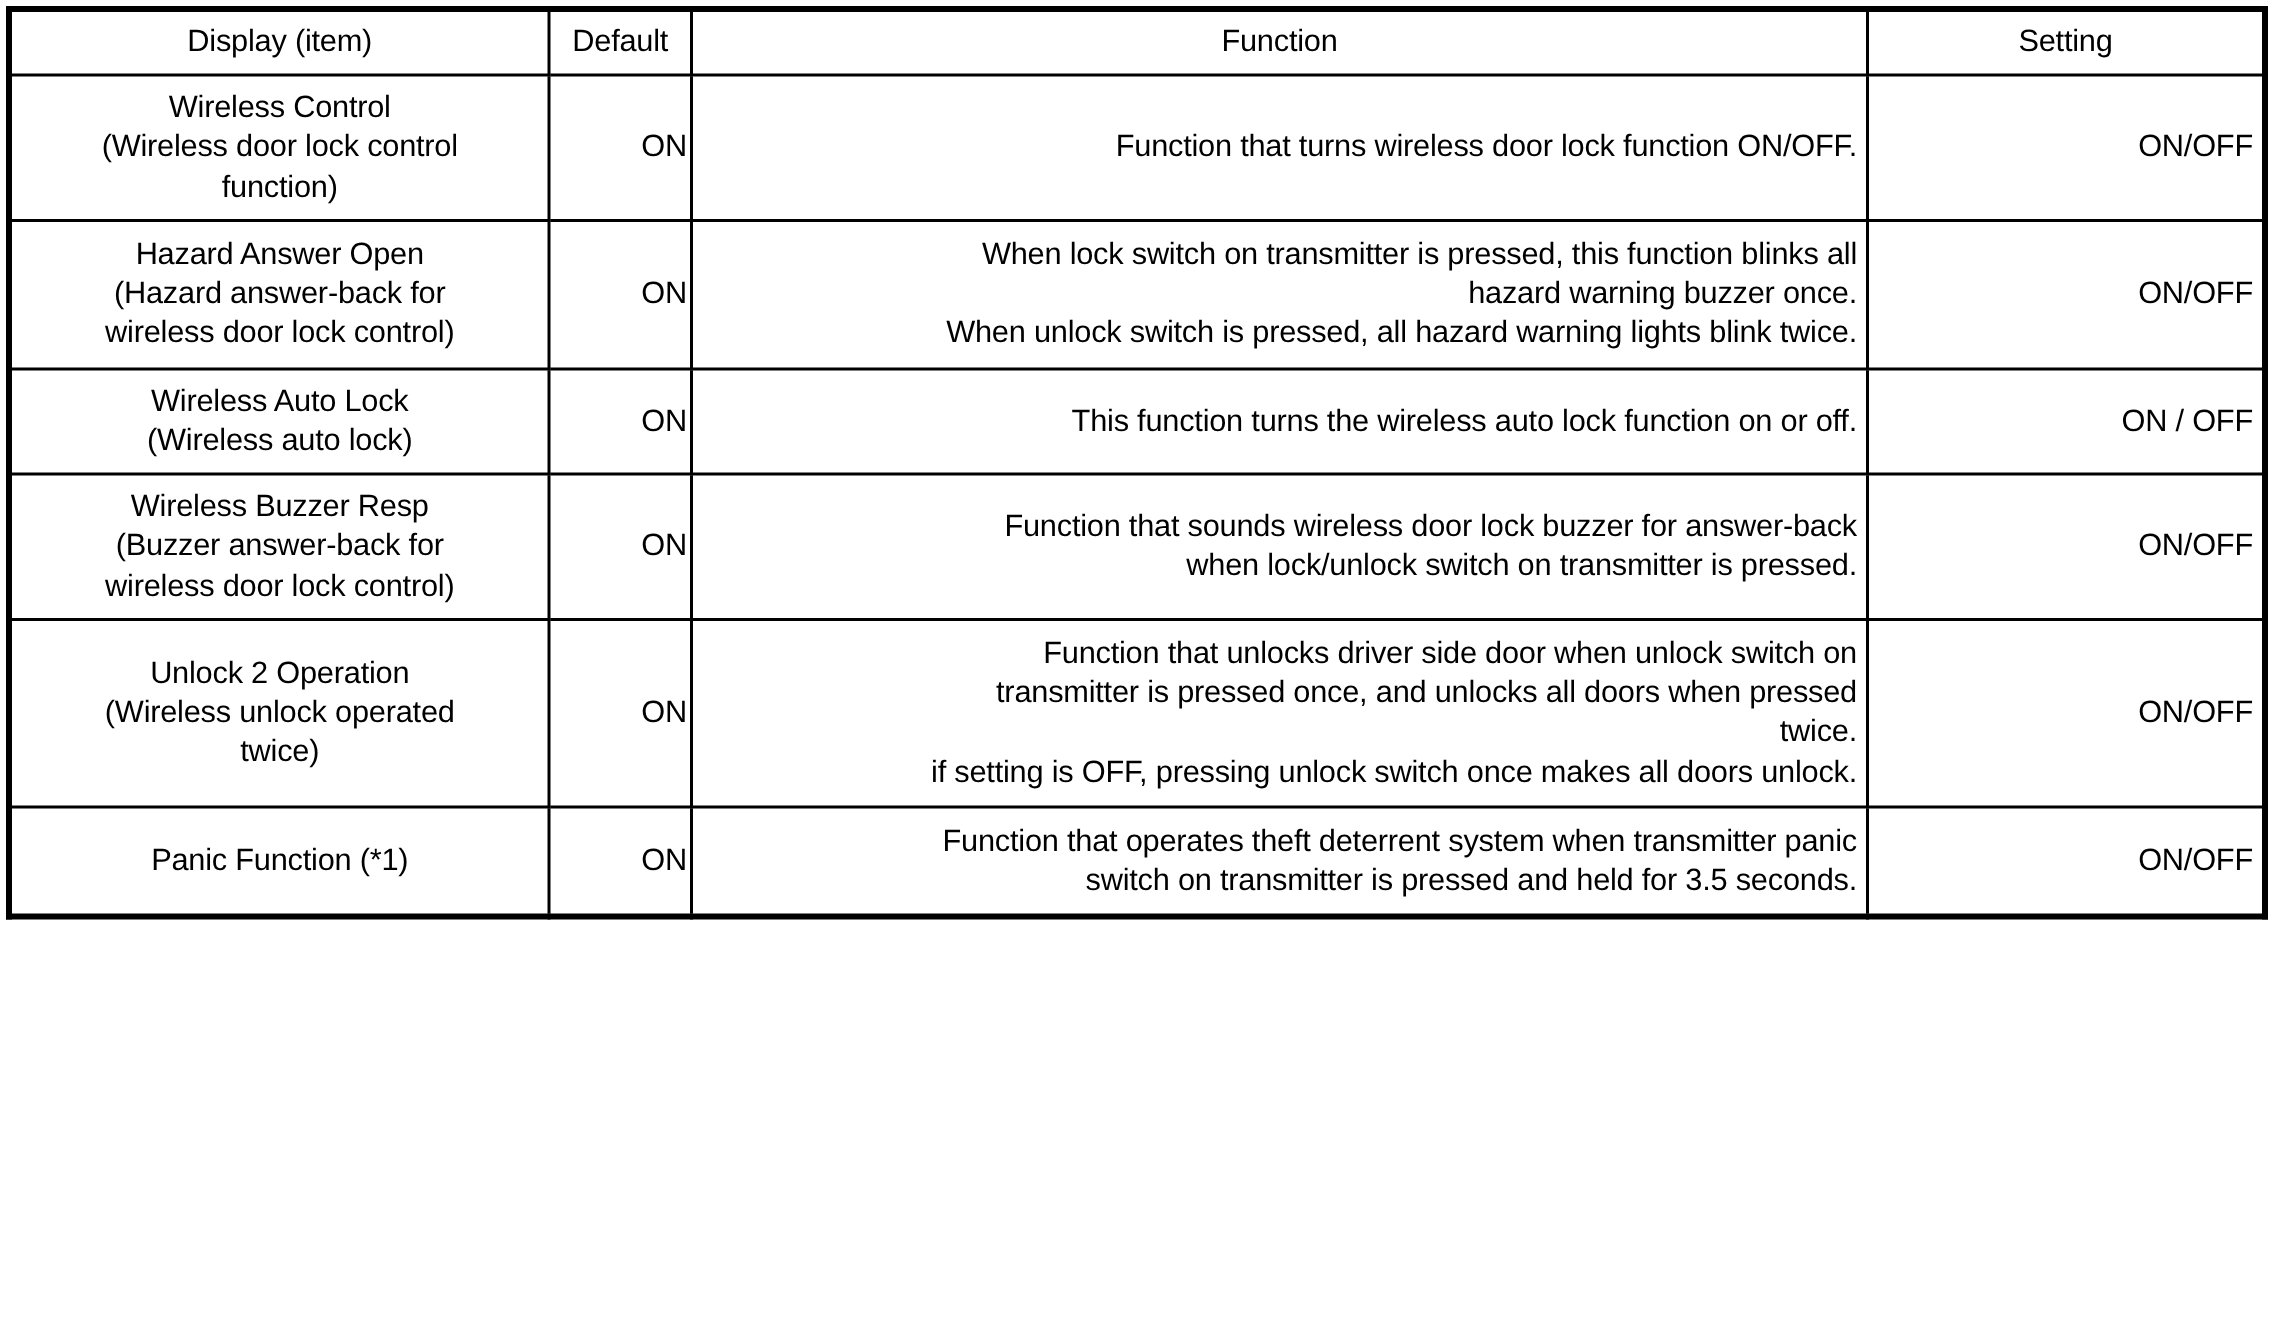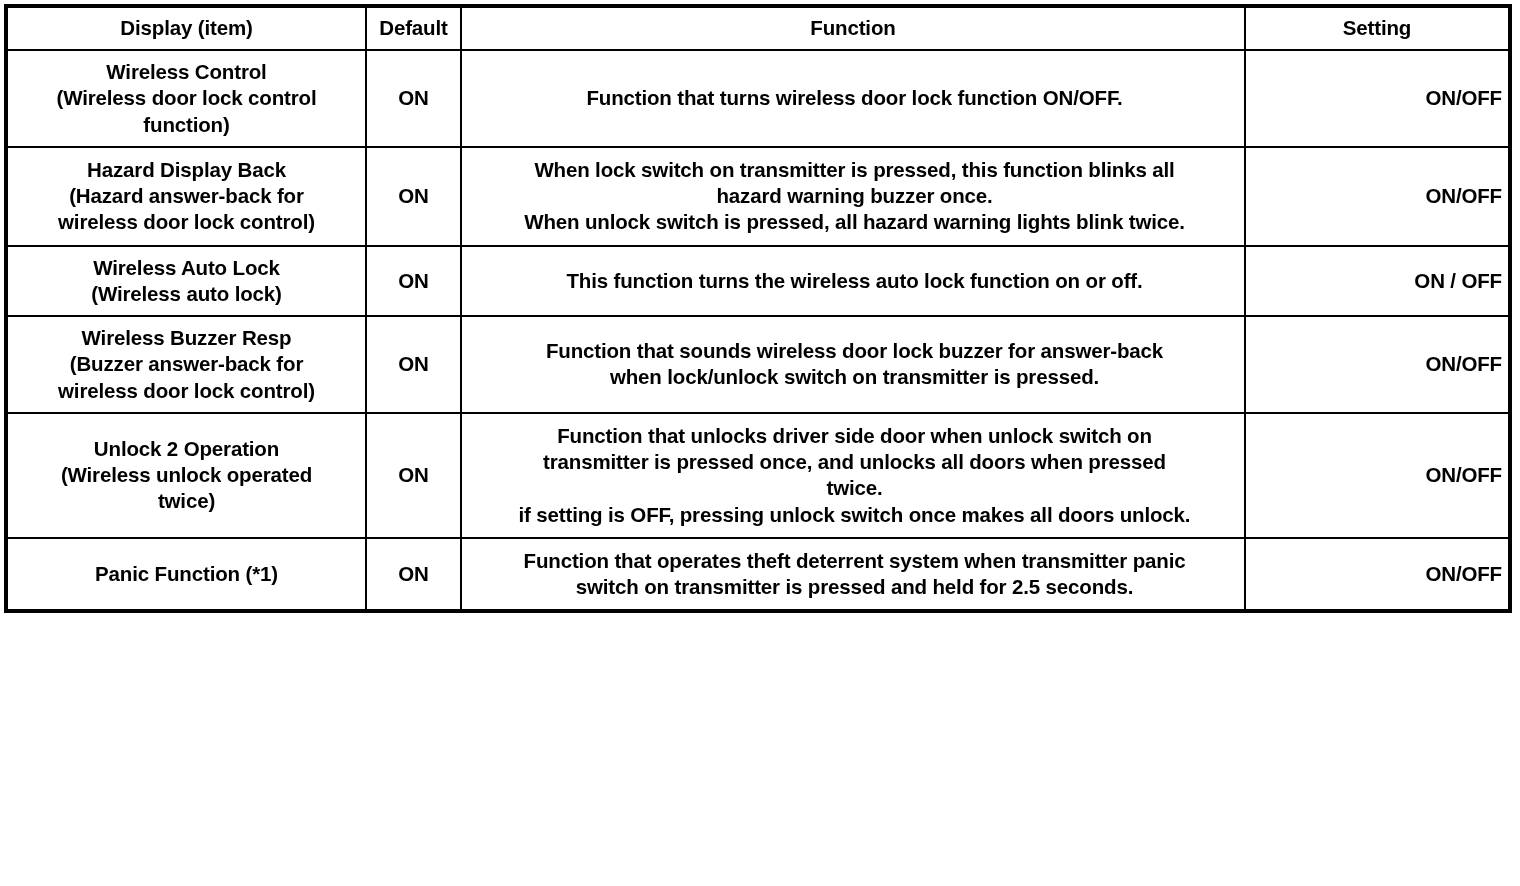--- a/index.html
+++ b/index.html
@@ -28,21 +28,21 @@
   }
   table.spec col.c-display  { width: 360px; }
   table.spec col.c-default  { width: 95px; }
   table.spec col.c-function { width: 784px; }
   table.spec col.c-setting  { width: 265px; }
 
   table.spec th,
   table.spec td {
     border: 2px solid #000;
     vertical-align: middle;
-    font-weight: bold;
+    font-weight: normal;
     font-size: 20.5px;
     line-height: 1.28;
     letter-spacing: -0.15px;
   }
 
   
   thead th {
     font-weight: bold;
     font-size: 21px;
     text-align: center;
@@ -50,26 +50,26 @@
     border-bottom: 4px solid #000;
   }
 
   
   td.display {
     text-align: center;
     padding: 8px 10px;
     margin-top: 28px;
   }
   td.default {
-    text-align: center;
+    text-align: right;
     padding: 8px 2px;
     white-space: nowrap;
   }
   td.function {
-    text-align: center;
+    text-align: right;
     padding: 9px 6px 9px 9px;
   }
   td.setting {
     text-align: right;
     padding: 8px 6px;
   }
   .line { display: block; }
 </style>
 </head>
 <body>
@@ -98,21 +98,21 @@
             <span class="line">function)</span>
           </td>
           <td class="default">ON</td>
           <td class="function">
             <span class="line">Function that turns wireless door lock function ON/OFF.</span>
           </td>
           <td class="setting">ON/OFF</td>
         </tr>
         <tr>
           <td class="display">
-            <span class="line">Hazard Display Back</span>
+            <span class="line">Hazard Answer Open</span>
             <span class="line">(Hazard answer-back for</span>
             <span class="line">wireless door lock control)</span>
           </td>
           <td class="default">ON</td>
           <td class="function">
             <span class="line">When lock switch on transmitter is pressed, this function blinks all</span>
             <span class="line">hazard warning buzzer once.</span>
             <span class="line">When unlock switch is pressed, all hazard warning lights blink twice.</span>
           </td>
           <td class="setting">ON/OFF</td>
@@ -156,19 +156,19 @@
           </td>
           <td class="setting">ON/OFF</td>
         </tr>
         <tr>
           <td class="display">
             <span class="line">Panic Function (*1)</span>
           </td>
           <td class="default">ON</td>
           <td class="function">
             <span class="line">Function that operates theft deterrent system when transmitter panic</span>
-            <span class="line">switch on transmitter is pressed and held for 2.5 seconds.</span>
+            <span class="line">switch on transmitter is pressed and held for 3.5 seconds.</span>
           </td>
           <td class="setting">ON/OFF</td>
         </tr>
       </tbody>
   </table>
 </div>
 
 </body></html>

